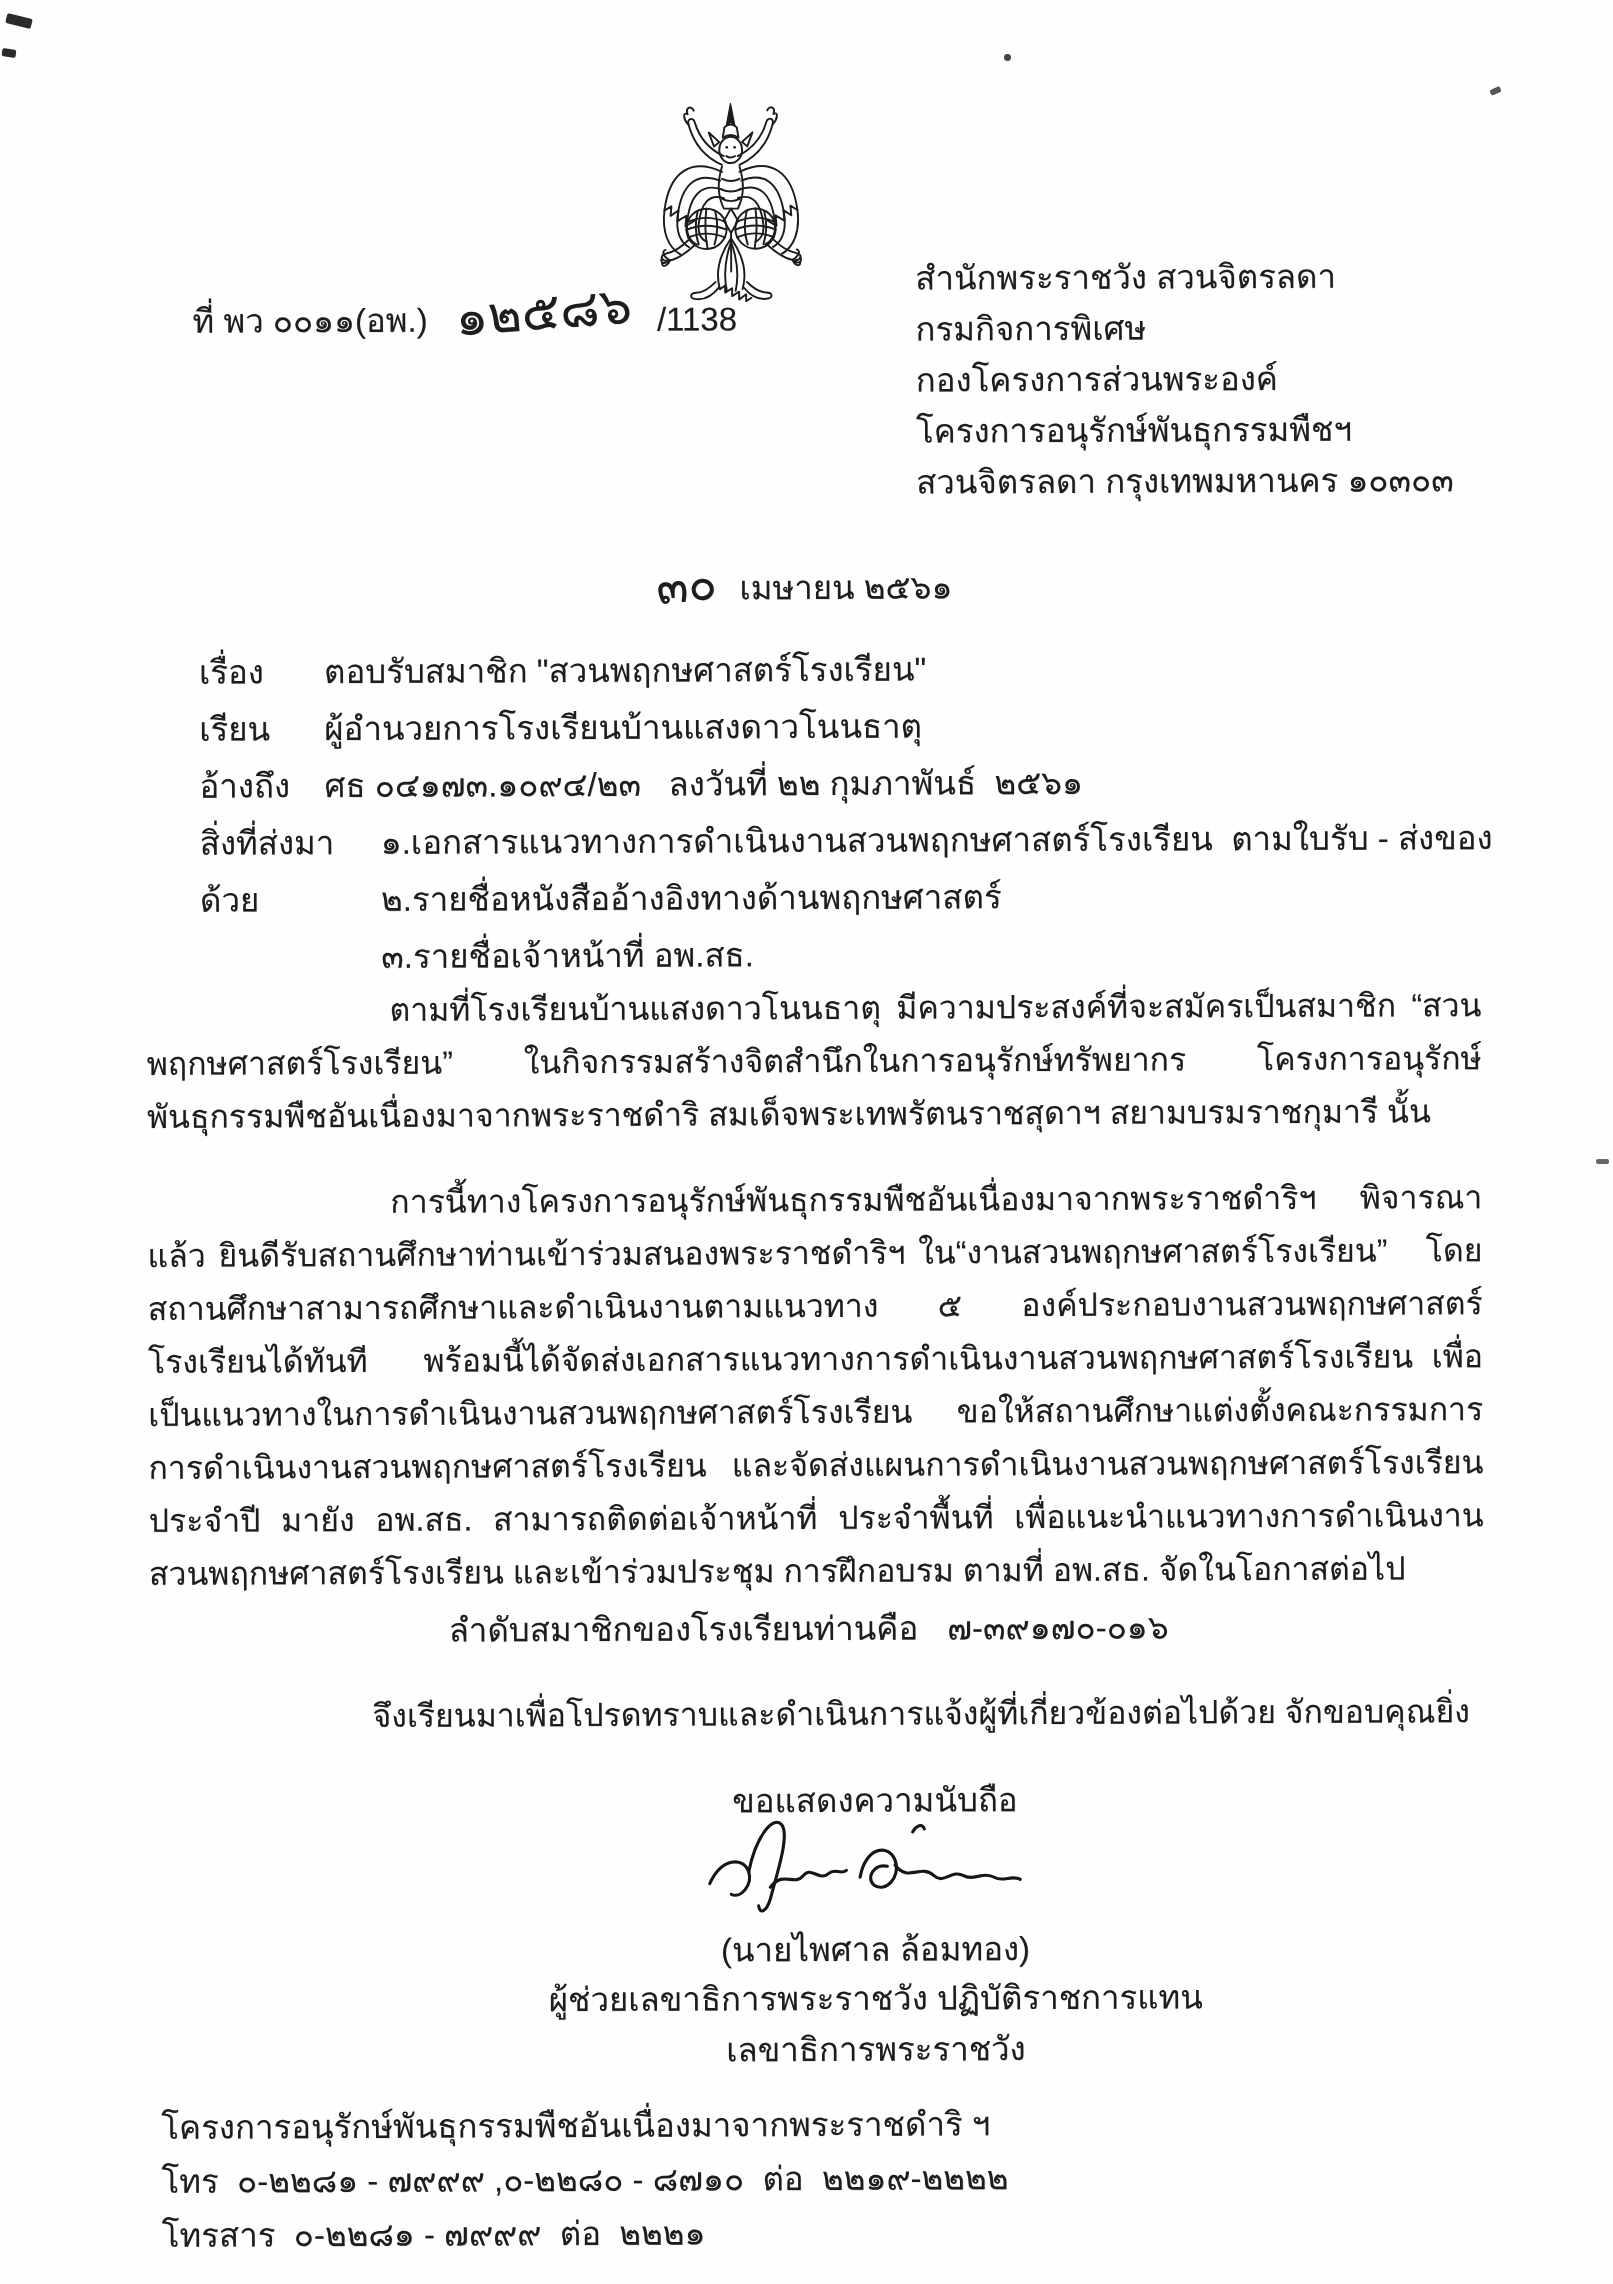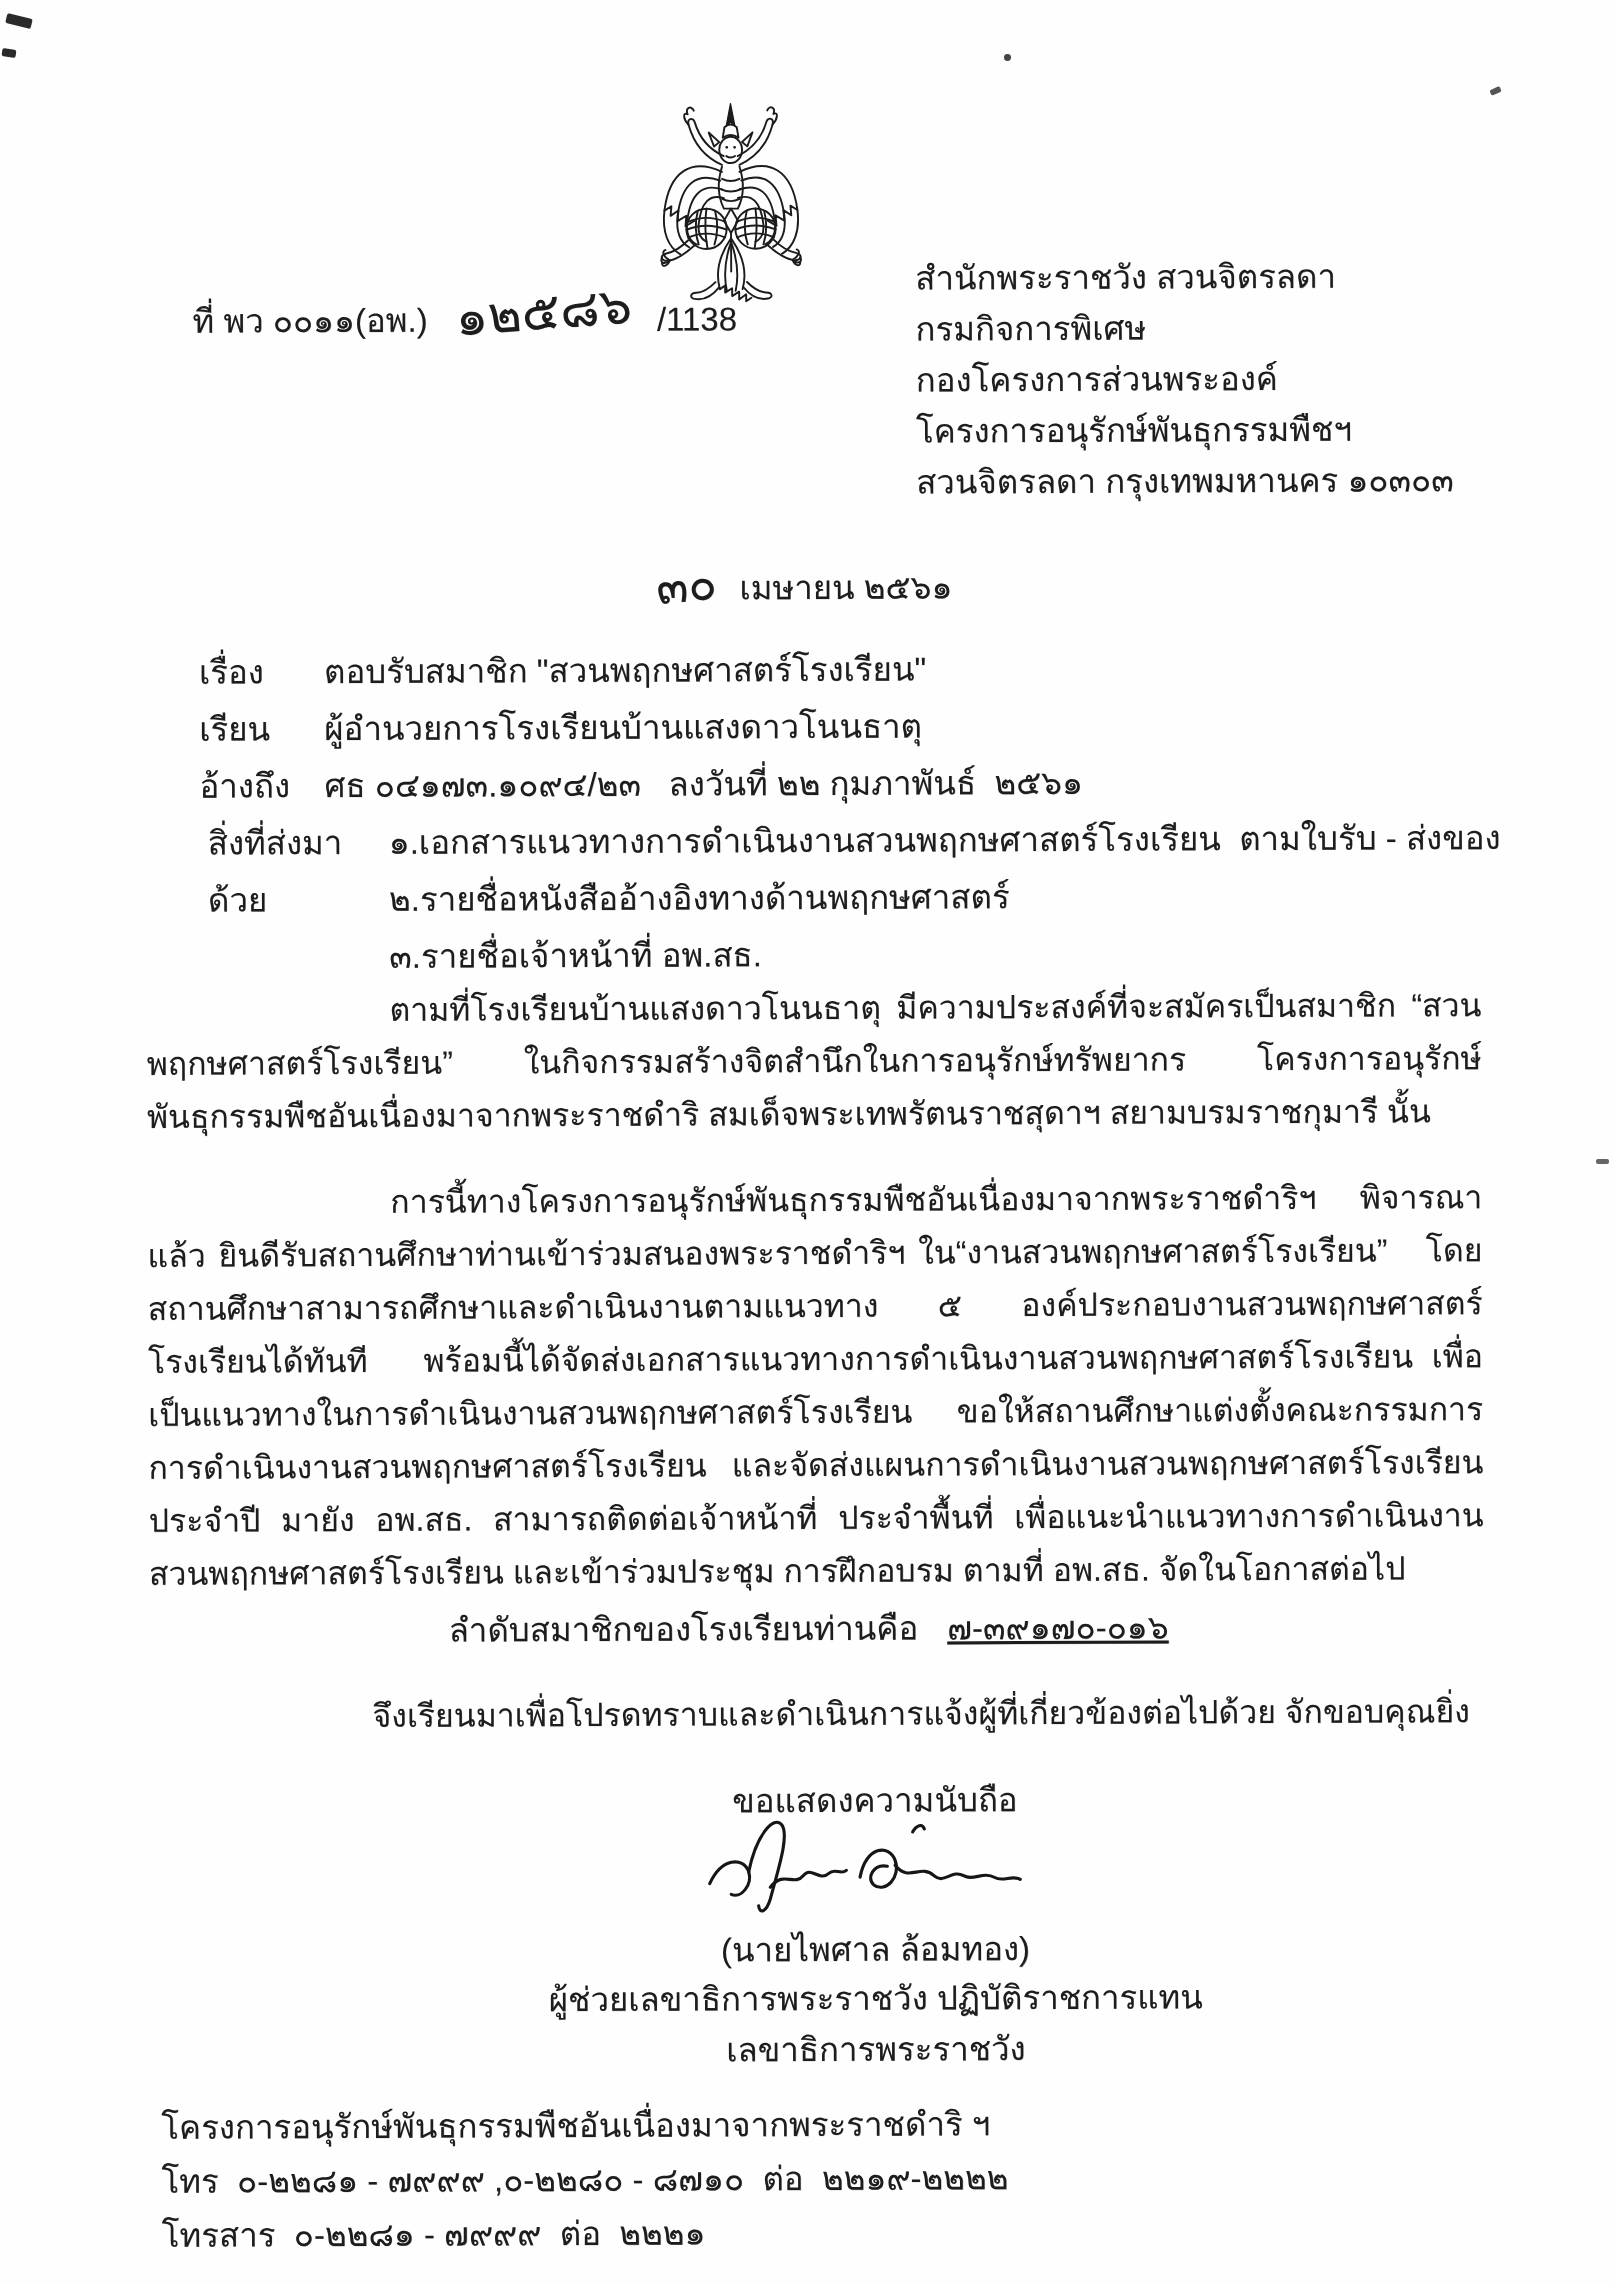--- a/index.html
+++ b/index.html
@@ -17,28 +17,28 @@
   .doc-number{position:absolute;left:196px;top:271px;font-size:33px;white-space:nowrap;}
   .hw{display:inline-block;}
   .hw-number{font-size:51px;transform:rotate(-4deg) translateY(-2px);margin:0 25.5px 0 27.4px;}
   .emblem{position:absolute;left:639px;top:98px;width:192px;height:210px;}
   .address{position:absolute;left:919px;top:253px;font-size:33px;line-height:51px;white-space:nowrap;}
   .dateline{position:absolute;left:0;top:545px;width:1613px;text-align:center;font-size:33px;}
   .hw-day{font-size:47px;transform:rotate(-5deg) translateY(2px);margin-right:13.7px;}
   .fields{position:absolute;left:201px;top:641px;font-size:33px;line-height:57px;width:1313px;}
   .frow{display:flex;align-items:flex-start;}
   .flabel{width:125px;flex:none;}
-  .flabel.wide{width:181px;margin-left:8px;}
+  .flabel.wide{width:181px;}
   .fvalue-col > div{white-space:nowrap;}
   .para{position:absolute;left:147px;width:1335px;margin:0;font-size:32px;line-height:53px;
         text-align:justify;text-indent:243px;overflow-wrap:break-word;}
   .p1{top:982px;}
   .p2{top:1174px;}
   .member-line{position:absolute;left:0;top:1602px;width:1613px;text-align:center;font-size:33px;}
-  .member-number{margin-left:29px;text-decoration:underline;}
+  .member-number{margin-left:29px;}
   .closing{position:absolute;left:370px;top:1688px;font-size:32px;white-space:nowrap;}
   .sig-line{position:absolute;left:534px;width:676px;text-align:center;font-size:33px;}
   .salutation{top:1774px;}
   .signature-svg{position:absolute;left:689px;top:1809px;width:367px;height:125px;}
   .signer-name{top:1923px;}
   .signer-title1{top:1972px;}
   .signer-title2{top:2023px;}
   .footer{position:absolute;left:157px;top:2098px;font-size:33px;line-height:54px;white-space:nowrap;}
   .speck{position:absolute;background:#2a2a2a;border-radius:2px;}
   .s1{left:5.9px;top:15.7px;width:25.5px;height:9.8px;transform:rotate(14deg);}

